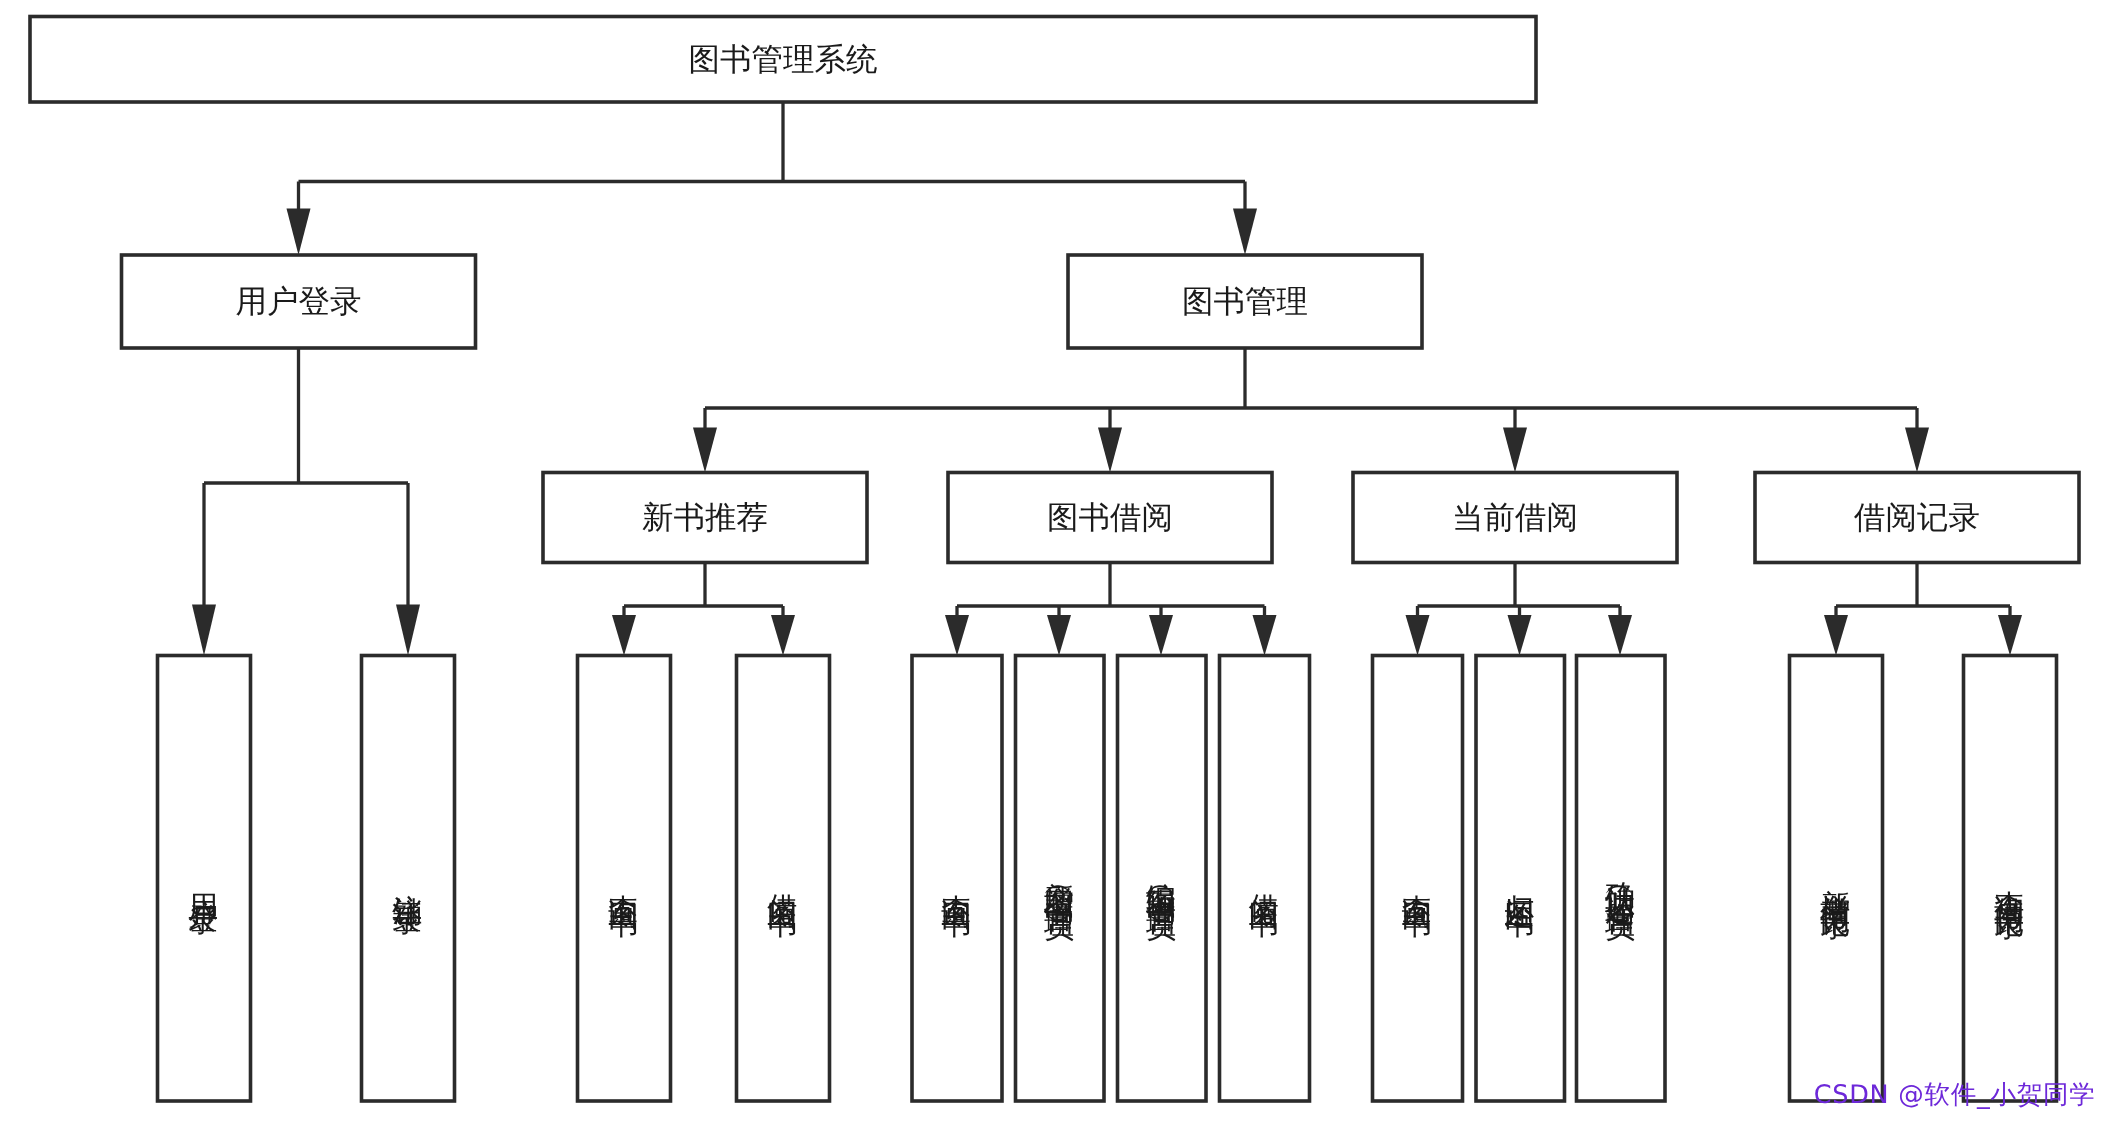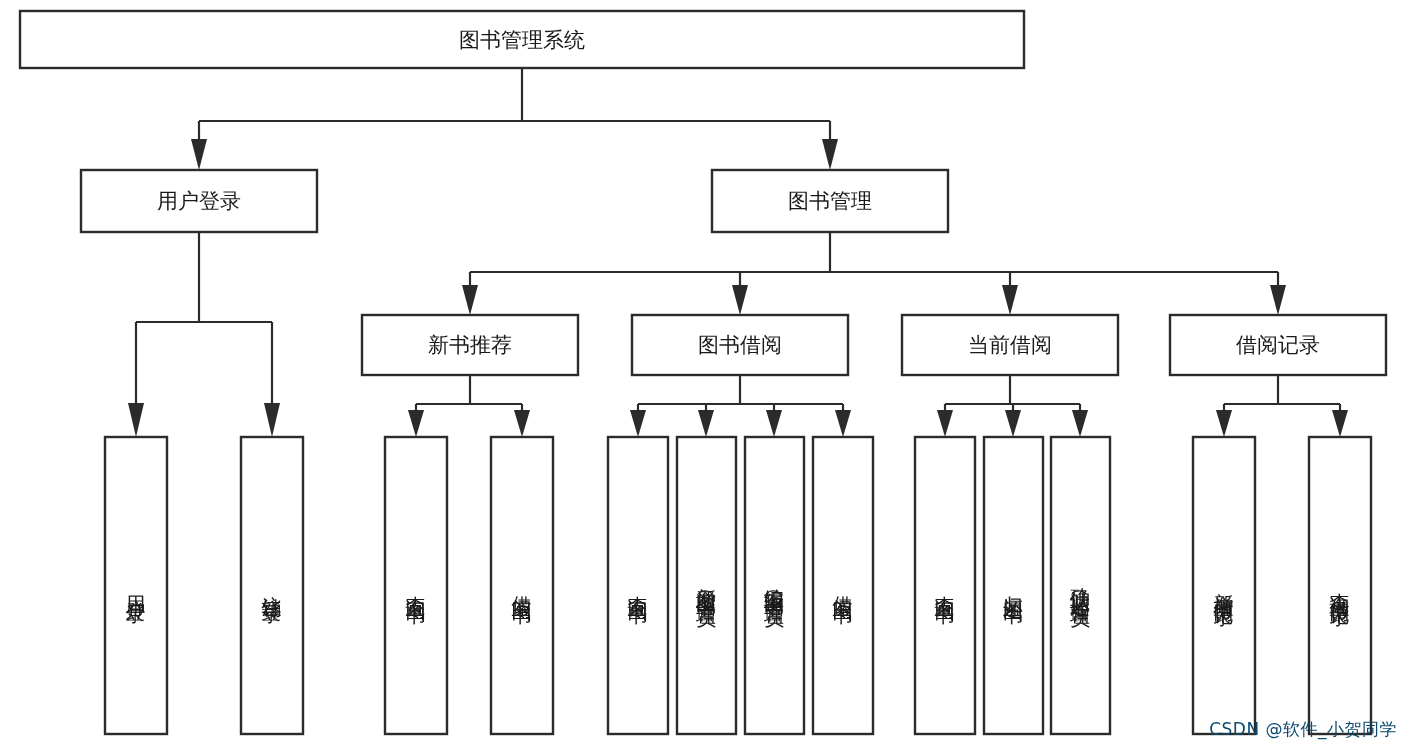--- a/index.html
+++ b/index.html
@@ -63,21 +63,21 @@
     justify-content: center;
     white-space: nowrap;
     pointer-events: none;
   }
   .watermark {
     position: absolute;
     right: 8px;
     bottom: 6px;
     font-family: "DejaVu Sans", "Liberation Sans", sans-serif;
     font-size: 17px;
-    color: #0c4a6e;
+    color: #6d28d9;
     letter-spacing: 0.5px;
     white-space: nowrap;
   }
 </style>
 </head>
 <body>
 
 <div id="diagram-root">
 
   <svg class="canvas" viewBox="0 0 1405 747" xmlns="http://www.w3.org/2000/svg">

